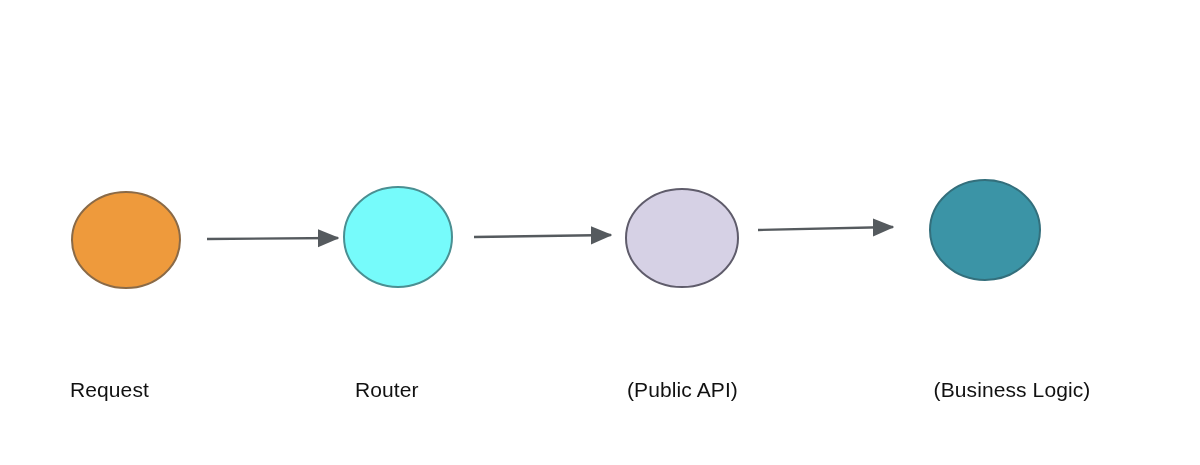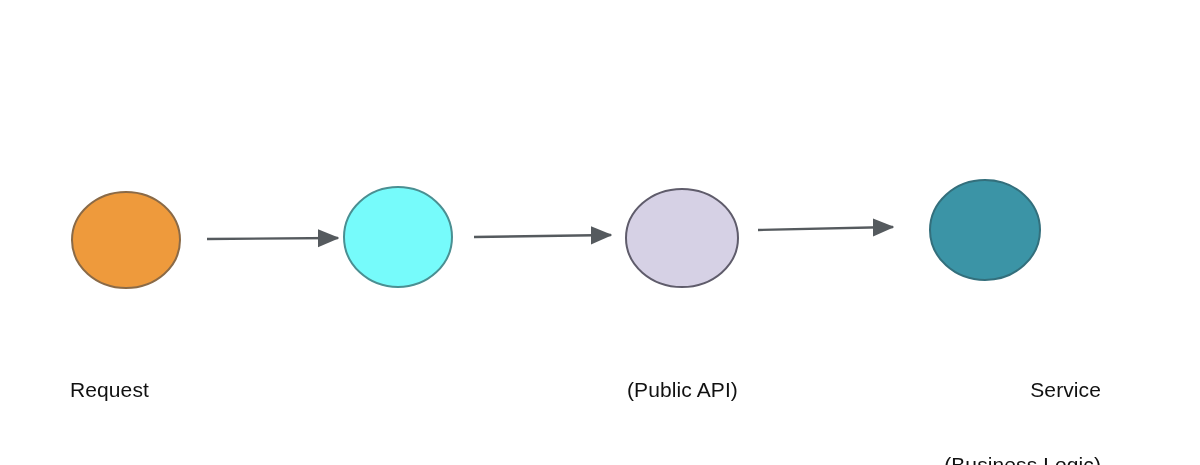--- a/index.html
+++ b/index.html
@@ -31,21 +31,20 @@
     line-height: 25px;
     color: #111111;
     white-space: pre;
     letter-spacing: 0.1px;
   }
   .node-label.centered {
     text-align: center;
   }
   .label-line {
     display: block;
-    text-align: right;
   }
 </style>
 </head>
 <body>
 
 <div id="canvas" style="background: rgb(255, 255, 255);">
 
   <svg id="flow-svg" viewBox="0 0 1200 465" xmlns="http://www.w3.org/2000/svg">
     <defs>
       <marker id="arrowhead" markerWidth="9" markerHeight="8" refX="8.4" refY="4" orient="auto" markerUnits="strokeWidth">
@@ -64,23 +63,25 @@
       <ellipse class="node-shape" stroke-width="2" cx="398" cy="237" rx="54" ry="50" fill="#76fbfb" stroke="#4a8f92"></ellipse>
       <ellipse class="node-shape" stroke-width="2" cx="682" cy="238" rx="56" ry="49" fill="#d6d1e5" stroke="#5f5c6b"></ellipse>
       <ellipse class="node-shape" stroke-width="2" cx="985" cy="230" rx="55" ry="50" fill="#3b94a6" stroke="#336f7c"></ellipse>
     </g>
   </svg>
 
   <div class="node-label" style="left: 70px; top: 327px; color: rgb(17, 17, 17);">
     <span class="label-line">Request</span>
   </div>
 
+  <div class="node-label" style="left: 355px; top: 327px; color: rgb(17, 17, 17);">
+    <span class="label-line">Router</span>
+  </div>
 
   <div class="node-label" style="left: 627px; top: 327px; color: rgb(17, 17, 17);">
     <span class="label-line">(Public API)</span>
   </div>
 
   <div class="node-label centered" style="left: 923px; top: 327px; color: rgb(17, 17, 17); width: 178px;">
-    <span class="label-line">Service</span>
     <span class="label-line">(Business Logic)</span>
   </div>
 
 </div>
 
 </body></html>

